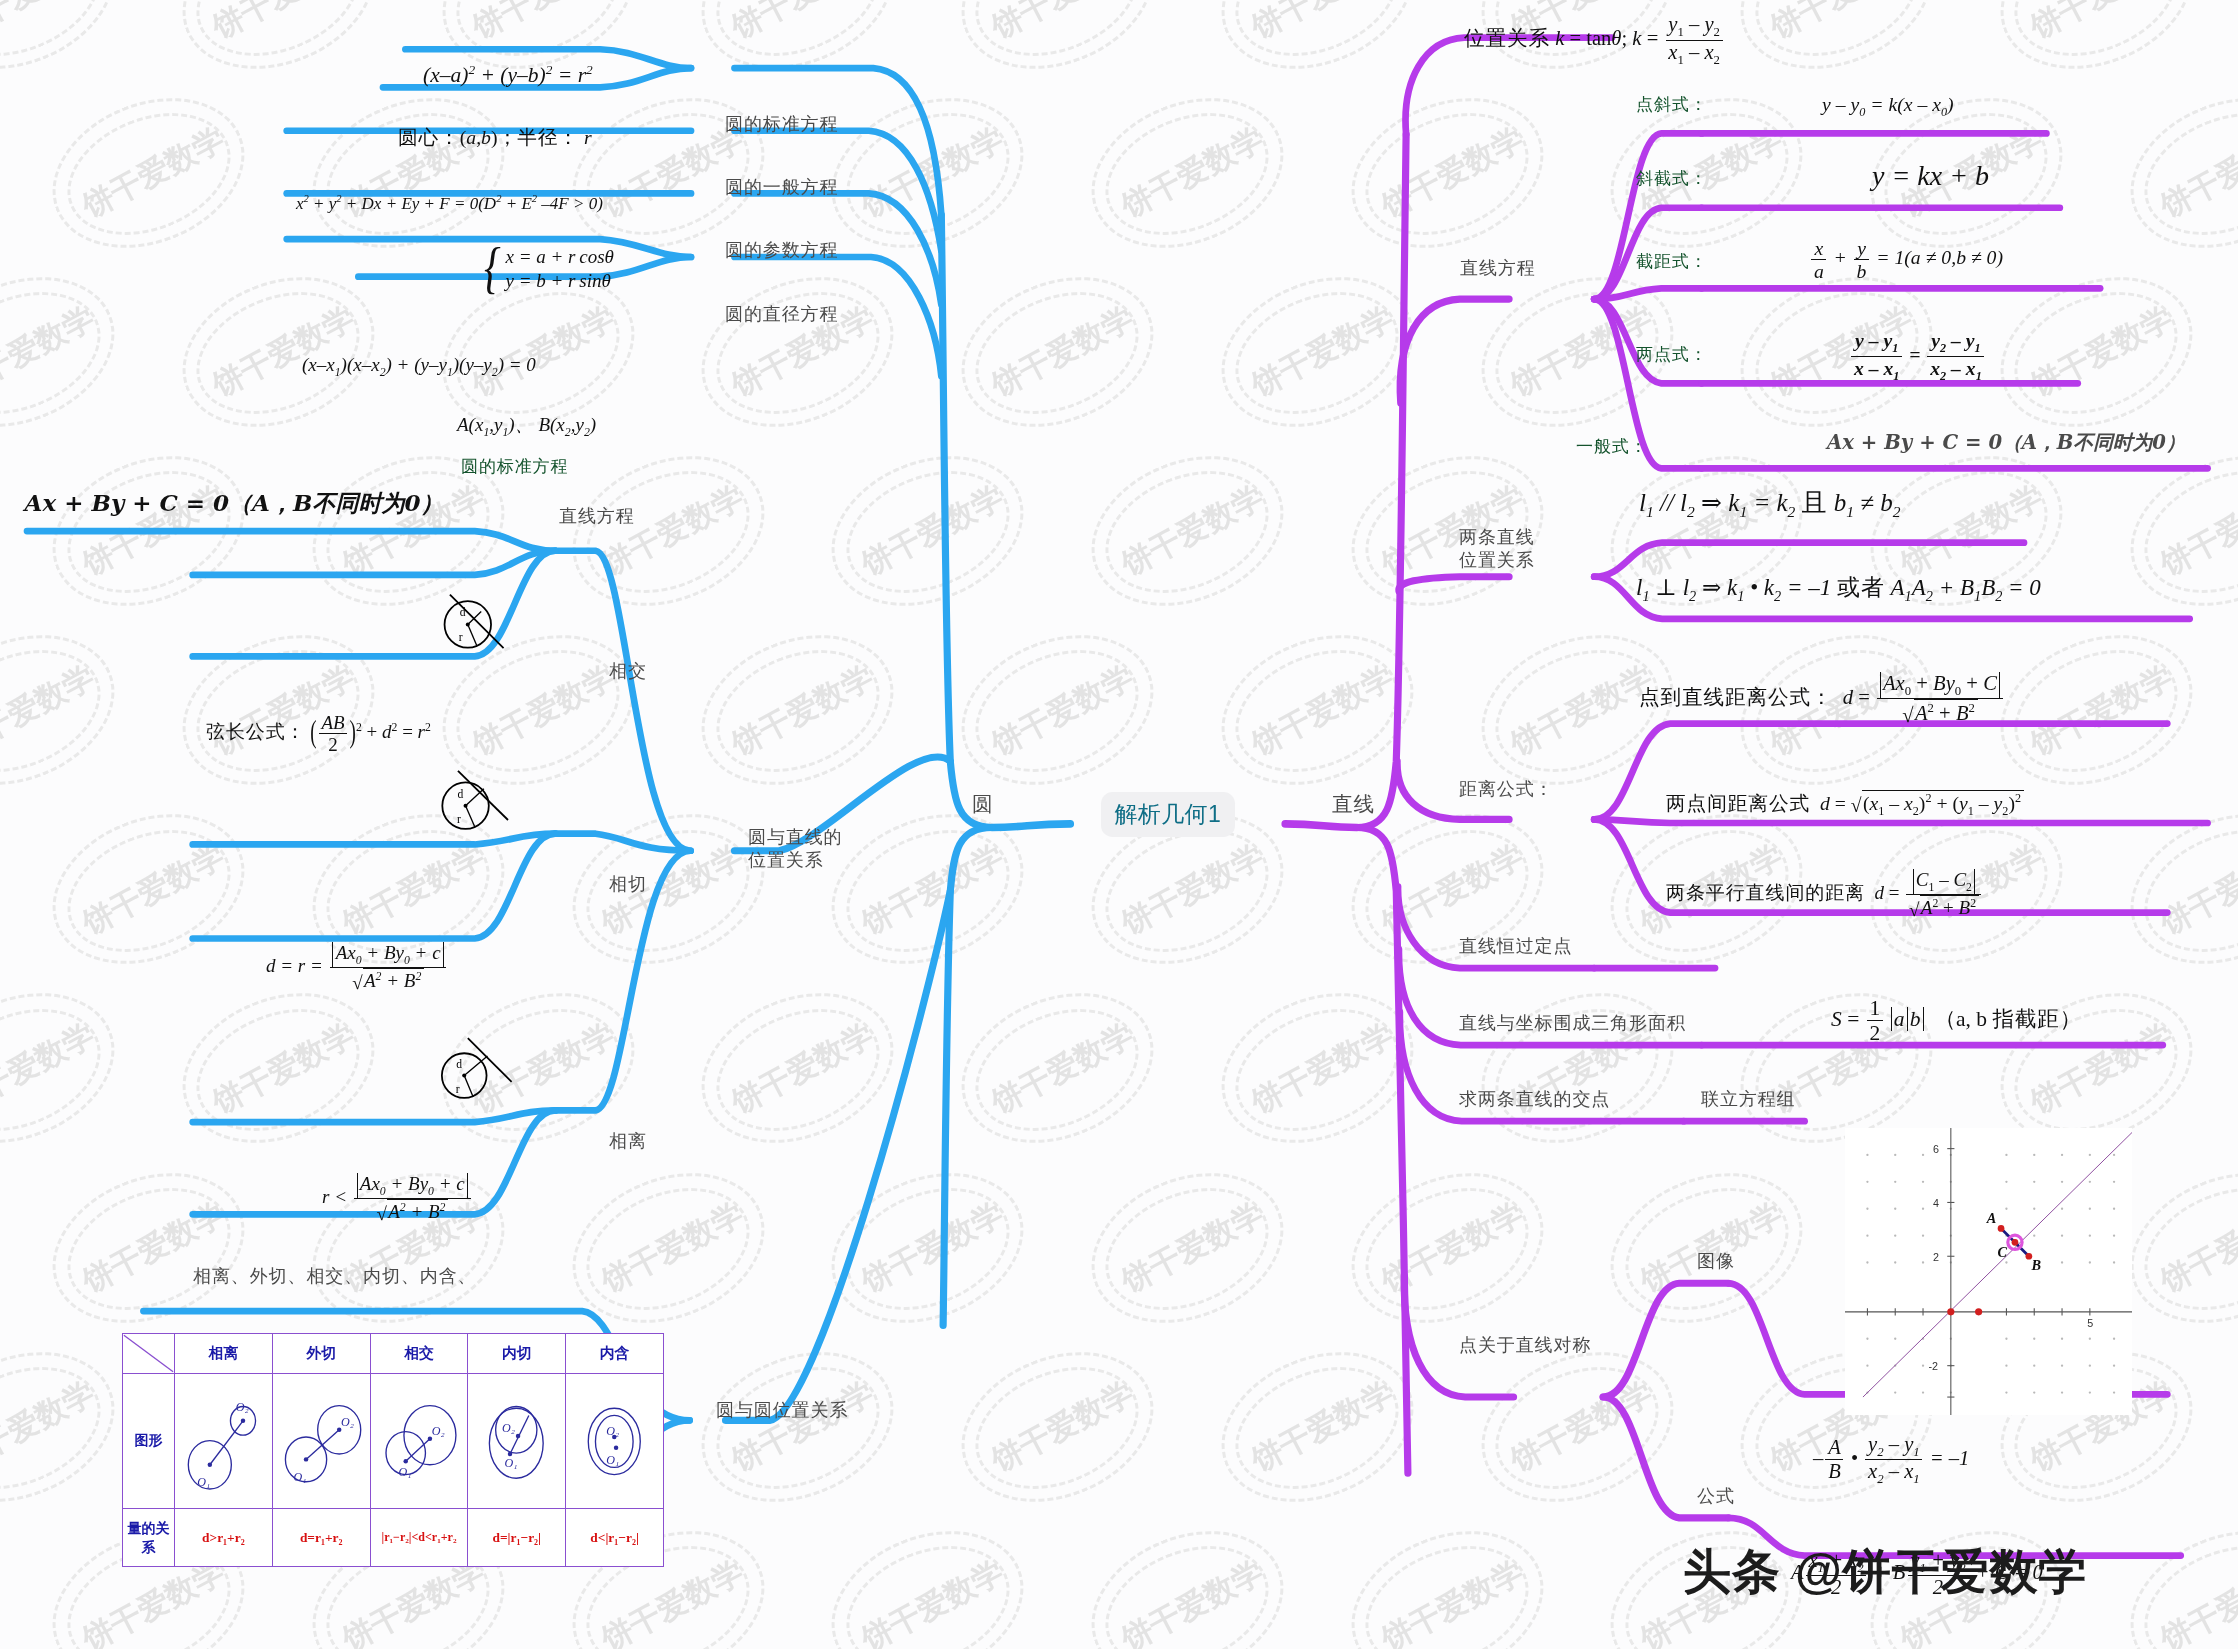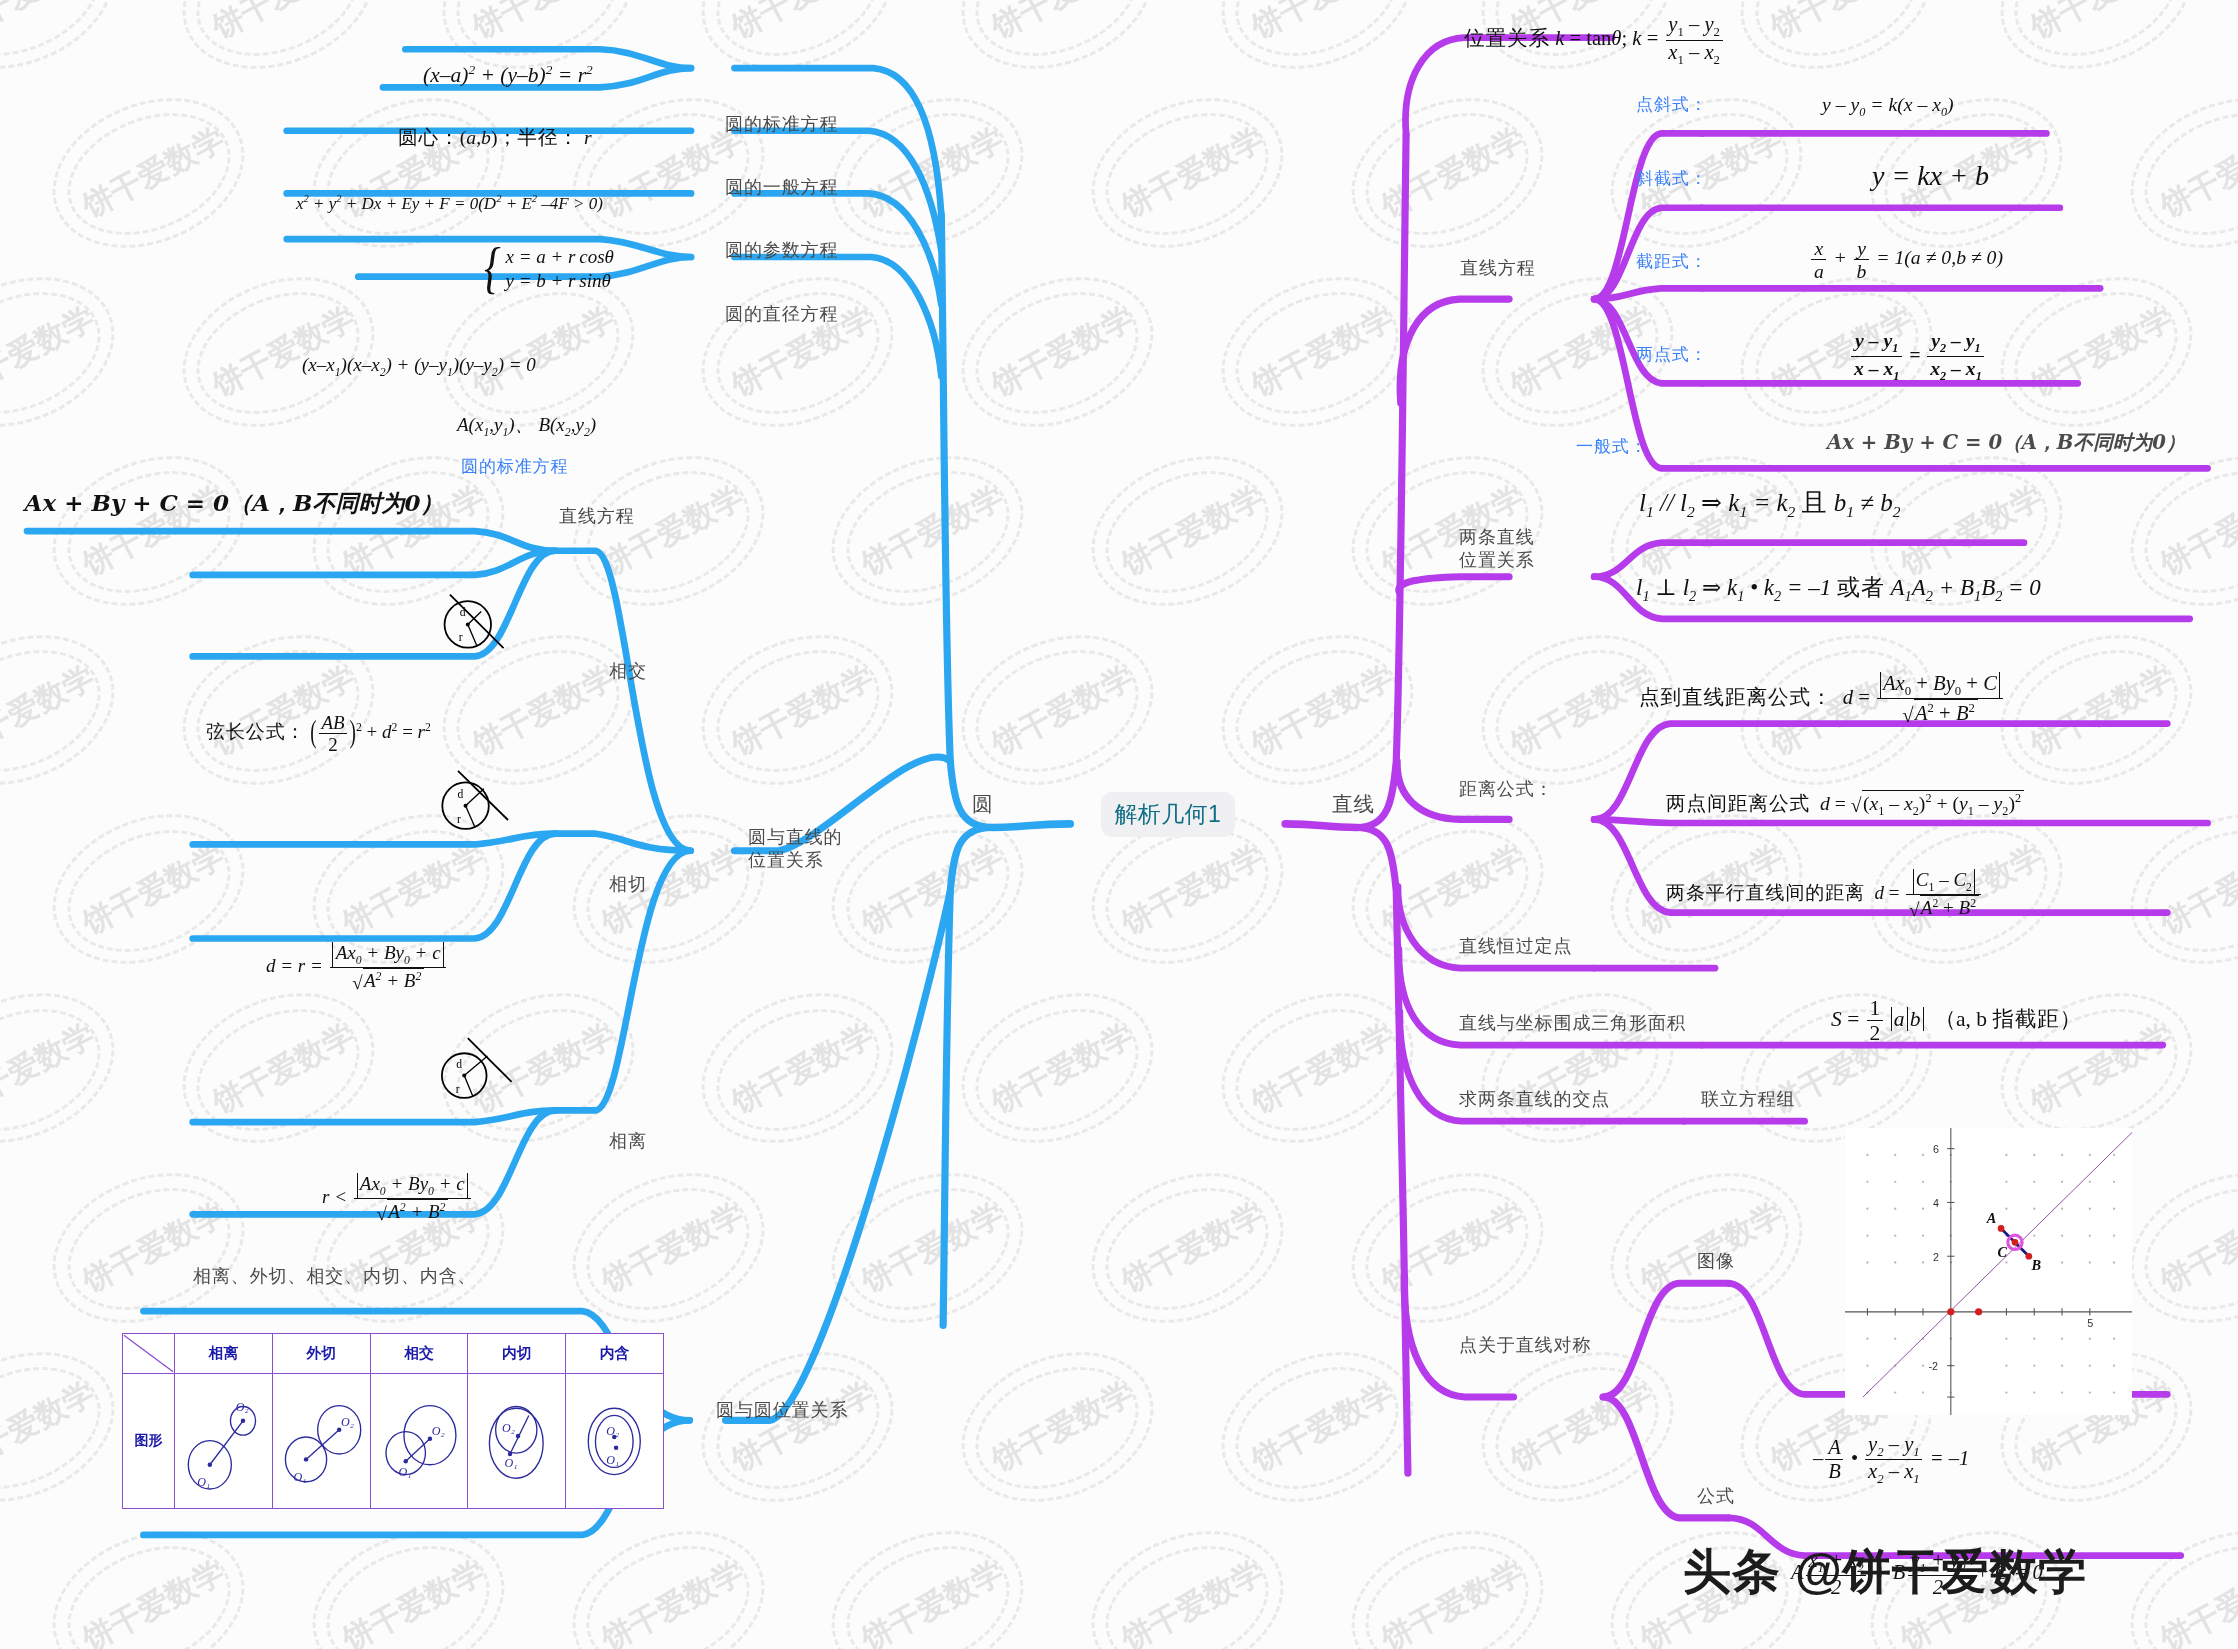--- a/index.html
+++ b/index.html
@@ -24,21 +24,21 @@
   .mthu{font-family:"Liberation Serif","DejaVu Serif",serif;color:#111;}
 
   
   #root{position:absolute;z-index:6;background:#f0f0f2;border-radius:11.6px;
         padding:7.2px 13.4px;color:#0f6e86;font-weight:400;font-size:23px;
         letter-spacing:0.4px;font-family:"Liberation Sans",sans-serif;}
 
   
   .trunk{font-size:20.6px;color:#4a4a4a;}
   .lbl{font-size:18px;color:#4a4a4a;}
-  .lbl2{font-size:17px;color:#3b82f6;}
+  .lbl2{font-size:17px;color:#14532d;}
 
   
   .frac{display:inline-block;vertical-align:middle;text-align:center;margin:0 2.2px;}
   .frac > .num{display:block;padding:0 2.7px;border-bottom:1.1px solid #111;}
   .frac > .den{display:block;padding:0 2.7px;}
   .sq{display:inline-block;vertical-align:middle;}
   .sqb{display:inline-block;border-top:1.1px solid #111;padding:0.9px 2.7px 0 1.3px;}
   sup{font-size:.62em;vertical-align:super;}
   sub{font-size:.62em;vertical-align:sub;}
   .bigp{display:inline-block;transform:scaleY(1.7);font-weight:300;}
@@ -611,20 +611,30 @@
         <svg width="83" height="130" viewBox="0 0 185 290">
           <ellipse cx="92" cy="146" rx="58" ry="74" fill="none" stroke="#2b2b9e" stroke-width="3"></ellipse>
           <ellipse cx="92" cy="146" rx="42" ry="58" fill="none" stroke="#2b2b9e" stroke-width="3"></ellipse>
           <circle cx="96" cy="160" r="5" fill="#2b2b9e"></circle>
               <circle cx="92" cy="136" r="5" fill="#2b2b9e"></circle>
           <text x="74" y="196" font-size="27" fill="#2b2b9e" font-family="Liberation Serif, serif" font-style="italic">O₁</text>
           <text x="74" y="132" font-size="27" fill="#2b2b9e" font-family="Liberation Serif, serif" font-style="italic">O₂</text>
         </svg>
       </td>
     </tr>
+    <tr>
+      <td class="rh" style="height:57px;line-height:1.3;">
+        <span>量的关系</span>
+      </td>
+      <td class="qn">d&gt;r₁+r₂</td>
+      <td class="qn">d=r₁+r₂</td>
+      <td class="qn" style="font-size:12px;line-height:1.25;">|r₁−r₂|&lt;d&lt;r₁+r₂</td>
+      <td class="qn">d=|r₁−r₂|</td>
+      <td class="qn">d&lt;|r₁−r₂|</td>
+    </tr>
   </tbody>
     </table>
 
   <div class="node mthu" style="left:1464px;top:13.4px;font-size:20.6px;">
     <span class="cn">位置关系</span> <i>k</i> = tan<i>θ</i>; <i>k</i> =
     <span class="frac"><span class="num"><i>y</i><sub>1</sub> – <i>y</i><sub>2</sub></span>
     <span class="den"><i>x</i><sub>1</sub> – <i>x</i><sub>2</sub></span></span>
   </div>
 
   <div class="node cn lbl" style="left:1460px;top:257px;line-height:1.25;">直线方程</div>

